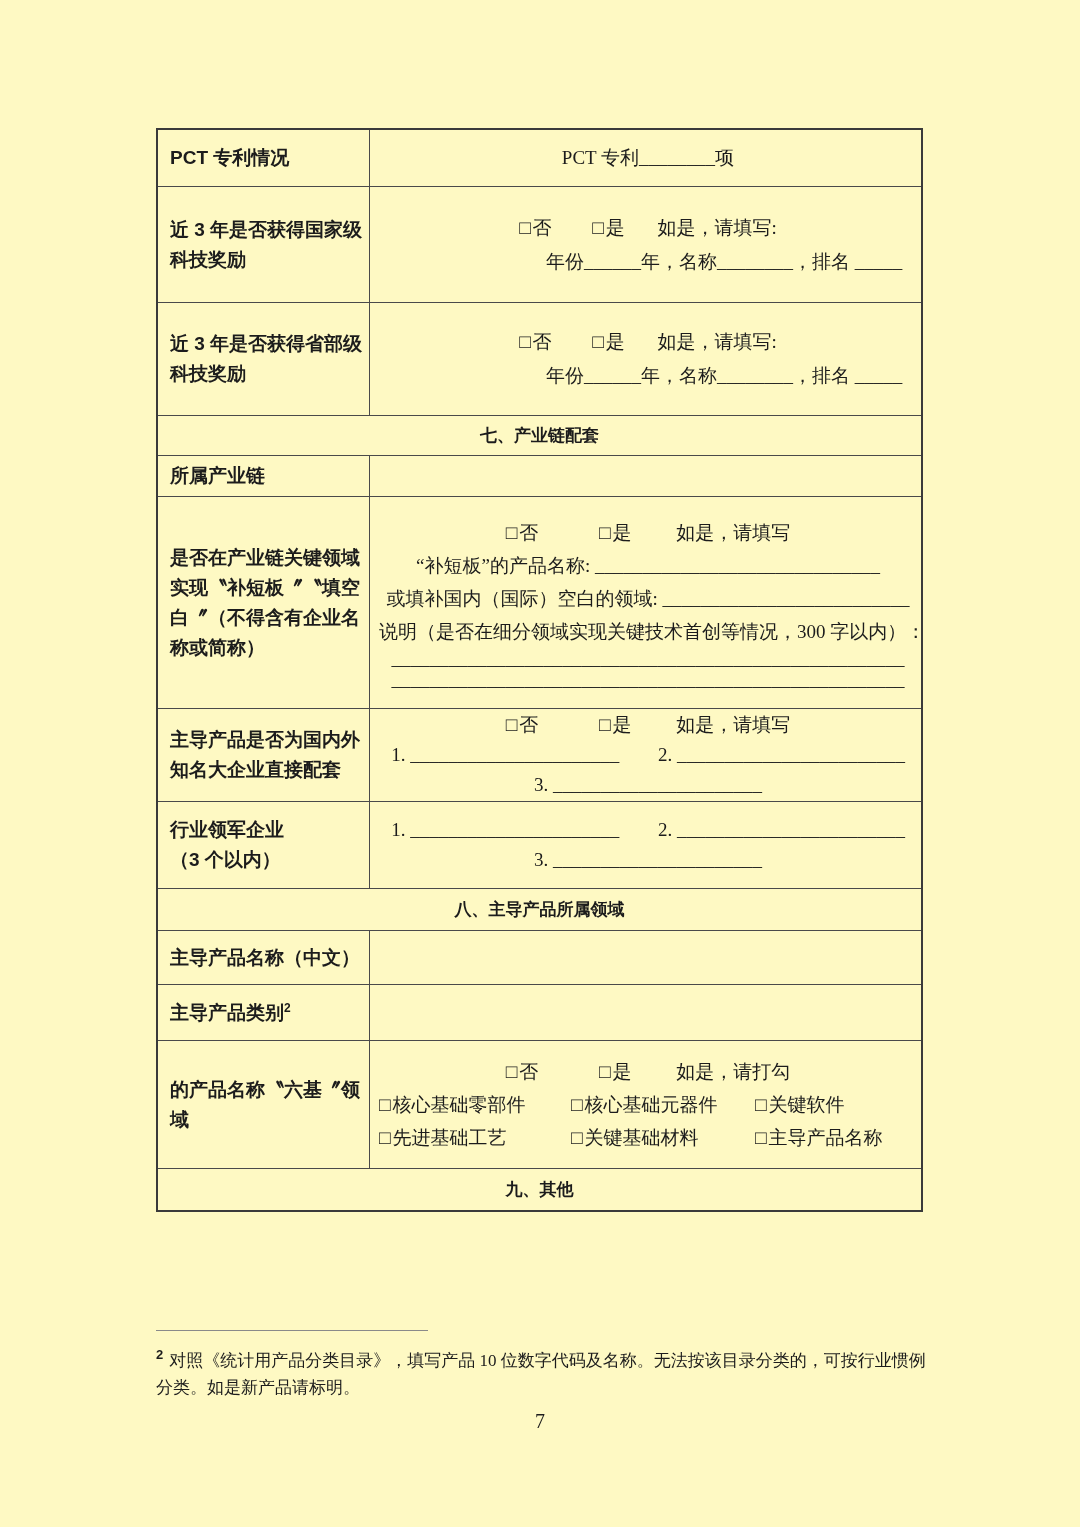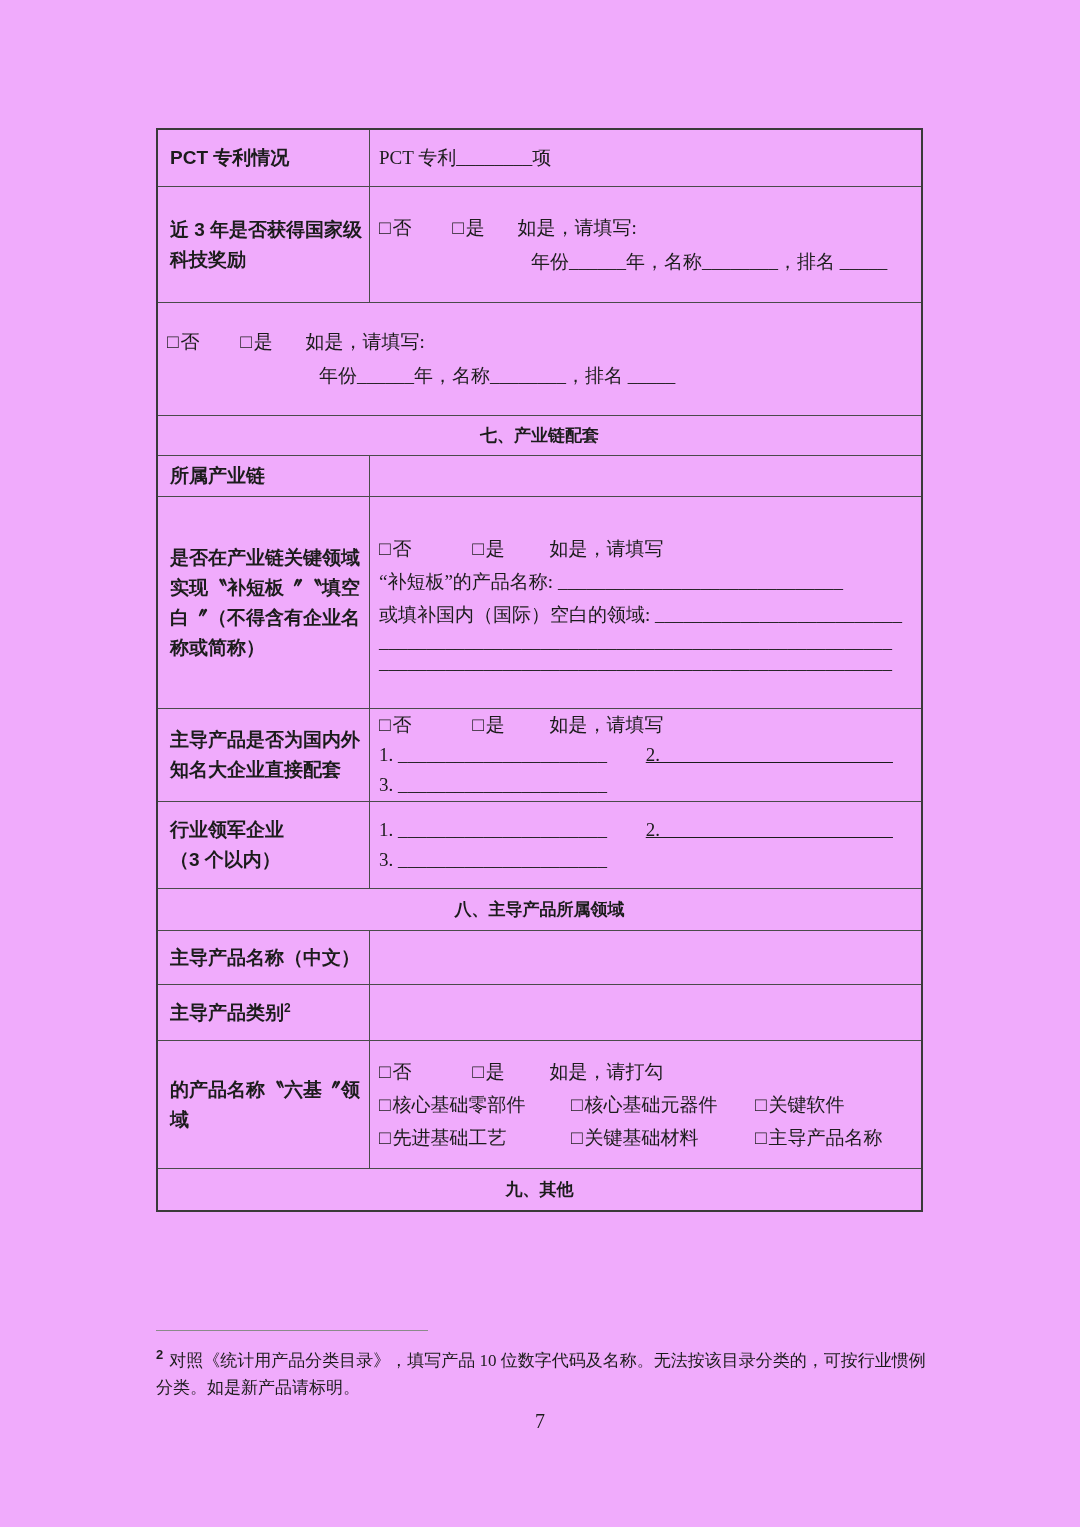--- a/index.html
+++ b/index.html
@@ -1,20 +1,20 @@
 <!DOCTYPE html>
 <html><head>
 <meta charset="utf-8">
 <style>
   * { margin:0; padding:0; box-sizing:border-box; }
   body { background:#ffffff; }
   .page {
     position:relative;
     width:1080px; height:1527px;
-    background:#f0abfc;
+    background:#fef9c3;
     color:#1c1c1c;
     font-family:"Liberation Serif", serif;
     overflow:hidden;
   }
   .form {
     position:absolute; left:156px; top:128px; width:767px;
     border:2px solid #3a3a3a;
   }
   .row { display:flex; width:100%; }
   .row + .row { border-top:1px solid #4a4a4a; }
@@ -25,41 +25,42 @@
     padding:4px 6px 4px 12px;
     font-family:"Liberation Sans", sans-serif;
     font-weight:bold; font-size:19px; line-height:30px;
   }
   .content-cell {
     flex:1 1 auto;
     display:flex; flex-direction:column; justify-content:center;
     padding:2px 4px 2px 9px;
     font-size:19px; line-height:34px;
     overflow:hidden;
+    text-align:center;
   }
   .section-row {
     display:flex; align-items:center; justify-content:center;
     font-family:"Liberation Sans", sans-serif;
     font-weight:bold; font-size:17px;
   }
   .h-56{height:56px}.h-116{height:116px}.h-113{height:113px}.h-40{height:40px}
   .h-41{height:41px}.h-212{height:212px}.h-93{height:93px}.h-87{height:87px}
   .h-42{height:42px}.h-54{height:54px}.h-56b{height:56px}.h-128{height:128px}
   .line { white-space:nowrap; }
   .cb { display:inline-flex; align-items:baseline; white-space:nowrap; }
   .cb .box { margin-right:2px; }
   .gap-a { margin-right:36px; }   
   .gap-b { margin-right:28px; }   
   .gap-c { margin-right:56px; }   
   .gap-d { margin-right:40px; }   
   .indent { margin-left:152px; }
   .lh-33 { line-height:33px; }
   .lh-30 { line-height:30px; }
   .blank-line { line-height:21px; letter-spacing:0; }
-  .item-gap { margin-left:34px;text-decoration:underline; }
+  .item-gap { margin-left:34px; }
   .opt-line { display:flex; line-height:33px; }
   .opt-1 { width:192px; flex:0 0 192px; }
   .opt-2 { width:184px; flex:0 0 184px; }
   sup.cat { font-size:12px; line-height:0; vertical-align:super; }
   .footnote {
     position:absolute; left:156px; top:1330px; width:770px;
     font-size:17px; line-height:27px;
   }
   .footnote .rule {
     width:272px; height:0; border-top:1px solid #8a8a8a; margin-bottom:10px;
@@ -99,20 +100,21 @@
               <span class="box">□</span>
               <span>是</span>
             </span>
           <span>如是，请填写:</span>
         </span>
         <span class="line indent">年份______年，名称________，排名 _____</span>
       </div>
     </div>
 
     <div class="row h-113">
+      <div class="label-cell">近 3 年是否获得省部级科技奖励</div>
       <div class="content-cell">
         <span class="line">
           <span class="cb gap-a">
               <span class="box">□</span>
               <span>否</span>
             </span>
           <span class="cb gap-b">
               <span class="box">□</span>
               <span>是</span>
             </span>
@@ -138,20 +140,21 @@
               <span>否</span>
             </span>
           <span class="cb gap-d">
               <span class="box">□</span>
               <span>是</span>
             </span>
           <span>如是，请填写</span>
         </span>
         <span class="line">“补短板”的产品名称:  ______________________________</span>
         <span class="line">或填补国内（国际）空白的领域: __________________________</span>
+        <span class="line">说明（是否在细分领域实现关键技术首创等情况，300 字以内）：</span>
         <span class="line blank-line">______________________________________________________</span>
         <span class="line blank-line">______________________________________________________</span>
       </div>
     </div>
 
     <div class="row h-93">
       <div class="label-cell">主导产品是否为国内外知名大企业直接配套</div>
       <div class="content-cell lh-30">
         <span class="line">
           <span class="cb gap-c">

